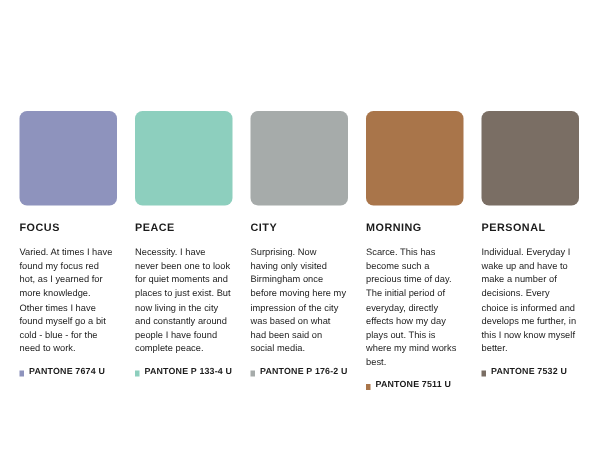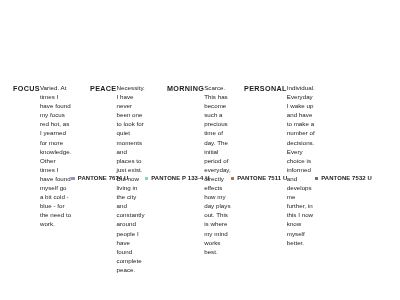--- a/index.html
+++ b/index.html
@@ -26,20 +26,21 @@
     left: 13px;
     top: 74px;
     width: 374px;
     display: flex;
     flex-direction: row;
     gap: 12px;
   }
   .swatch-column {
     width: 65px;
     display: flex;
+    flex-direction: column;
   }
   .swatch-chip {
     width: 65px;
     height: 63px;
     border-radius: 5px;
     display: block;
   }
   .swatch-title {
     margin-top: 11px;
     font-size: 7.2px;
@@ -97,20 +98,29 @@
       <div class="swatch-column">
         <div class="swatch-chip" style="background: rgb(141, 207, 190);"></div>
         <div class="swatch-title">PEACE</div>
         <div class="swatch-desc">Necessity. I have never been one to look for quiet moments and places to just exist. But now living in the city and constantly around people I have found complete peace.</div>
         <div class="pantone-row">
           <span class="pantone-bullet" style="background: rgb(141, 207, 190);"></span>
           <span class="pantone-code">PANTONE P 133-4 U</span>
         </div>
       </div>
       <div class="swatch-column">
+        <div class="swatch-chip" style="background: rgb(166, 171, 170);"></div>
+        <div class="swatch-title">CITY</div>
+        <div class="swatch-desc">Surprising. Now having only visited Birmingham once before moving here my impression of the city was based on what had been said on social media.</div>
+        <div class="pantone-row">
+          <span class="pantone-bullet" style="background: rgb(166, 171, 170);"></span>
+          <span class="pantone-code">PANTONE P 176-2 U</span>
+        </div>
+      </div>
+      <div class="swatch-column">
         <div class="swatch-chip" style="background: rgb(169, 117, 74);"></div>
         <div class="swatch-title">MORNING</div>
         <div class="swatch-desc">Scarce. This has become such a precious time of day. The initial period of everyday, directly effects how my day plays out. This is where my mind works best.</div>
         <div class="pantone-row">
           <span class="pantone-bullet" style="background: rgb(169, 117, 74);"></span>
           <span class="pantone-code">PANTONE 7511 U</span>
         </div>
       </div>
       <div class="swatch-column">
         <div class="swatch-chip" style="background: rgb(122, 110, 100);"></div>

